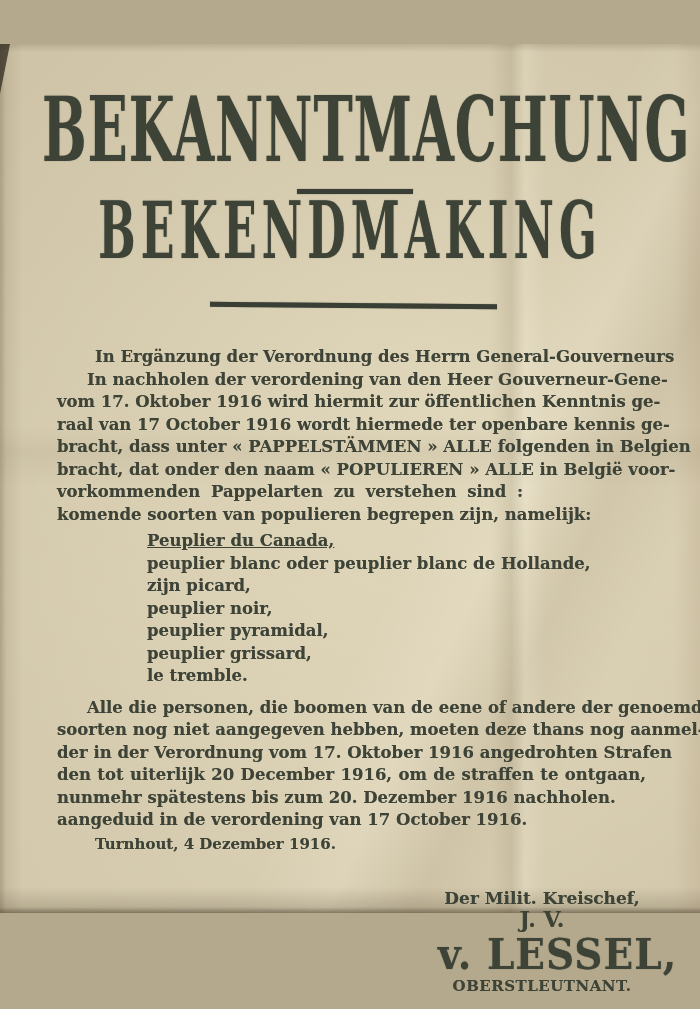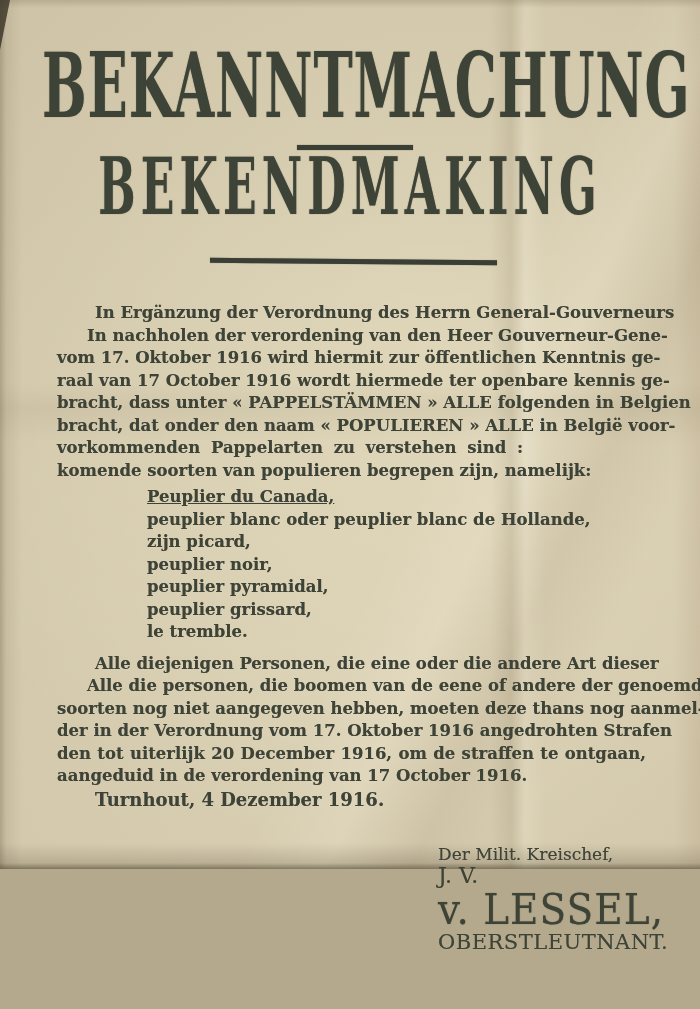--- a/index.html
+++ b/index.html
@@ -16,20 +16,21 @@
       linear-gradient(270deg, rgba(140,110,80,.14) 0px, rgba(0,0,0,0) 26px),
       linear-gradient(0deg, rgba(58,48,30,.55) 0px, rgba(58,48,30,.18) 6px, rgba(0,0,0,0) 26px),
       linear-gradient(180deg, rgba(90,78,52,.20) 0px, rgba(0,0,0,0) 8px),
       linear-gradient(90deg, rgba(0,0,0,0) 70%, rgba(110,95,65,.13) 73%, rgba(255,255,238,.16) 75%, rgba(0,0,0,0) 78%),
       linear-gradient(115deg, rgba(0,0,0,0) 58%, rgba(255,252,235,.14) 66%, rgba(120,100,70,.10) 74%, rgba(0,0,0,0) 82%),
       linear-gradient(180deg, rgba(0,0,0,0) 44%, rgba(120,105,75,.09) 47%, rgba(0,0,0,0) 51%),
       radial-gradient(ellipse 120% 90% at 62% 42%, rgba(255,248,222,.30), rgba(0,0,0,0) 65%),
       radial-gradient(ellipse 140% 100% at 50% 85%, rgba(246,238,212,.25), rgba(0,0,0,0) 70%),
       var(--paper,#cfc4a7);
     color:var(--ink,#3e4337);
+    margin-top:44px;
   }
   .corner-wedge{
     position:absolute;left:0;top:0;width:12px;height:50px;
     background:rgba(52,46,33,.78);
     clip-path:polygon(0 0,10px 0,0 50px);
   }
   
   .title{
     position:absolute;left:0;width:700px;text-align:center;
     font-weight:bold;line-height:1;white-space:nowrap;
@@ -52,34 +53,34 @@
     font-size:16.5px;font-weight:bold;
     text-shadow:0 0 .6px rgba(62,67,55,.5);
   }
   .ln{height:22.5px;line-height:22.5px;white-space:nowrap;}
   .fill{text-align:justify;text-align-last:justify;}
   .ind-a{padding-left:38px;}
   .ind-b{padding-left:30px;}
   .sp{word-spacing:5px;}
   .species{margin-top:4px;padding-left:90px;}
   .closing{margin-top:9px;}
-  .dateline{margin-top:1px;padding-left:38px;font-size:18px;height:24px;line-height:24px;white-space:nowrap;}
+  .dateline{margin-top:1px;padding-left:38px;font-size:15px;height:24px;line-height:24px;white-space:nowrap;}
   
   .signature{
-    position:absolute;left:438px;top:843px;width:208px;
-    font-weight:normal;text-shadow:0 0 .6px rgba(62,67,55,.5);
+    position:absolute;left:438px;top:843px;width:208px;text-align:center;
+    font-weight:bold;text-shadow:0 0 .6px rgba(62,67,55,.5);
   }
   .sig-role{font-size:17px;line-height:22px;white-space:nowrap;}
   .sig-initials{font-size:22px;line-height:21px;}
   .sig-name{
     font-size:39px;line-height:40px;letter-spacing:1px;white-space:nowrap;
     transform:scaleY(1.12);transform-origin:50% 50%;
     margin-top:3px;text-shadow:0 0 1px rgba(62,67,55,.6);
   }
-  .sig-rank{font-size:21px;line-height:22px;letter-spacing:.5px;margin-top:2px;white-space:nowrap;}
+  .sig-rank{font-size:15px;line-height:22px;letter-spacing:.5px;margin-top:2px;white-space:nowrap;}
 </style>
 </head>
 <body>
 
 <div class="poster">
   <div class="corner-wedge"></div>
 
   <div class="title title-de">BEKANNTMACHUNG</div>
   <div class="rule rule1"></div>
   <div class="title title-nl">BEKENDMAKING</div>
@@ -101,25 +102,25 @@
       <p class="ln" style="margin: 0px; text-decoration: underline;">Peuplier du Canada,</p>
       <p class="ln" style="margin: 0px;">peuplier blanc oder peuplier blanc de Hollande,</p>
       <p class="ln" style="margin: 0px;">zijn picard,</p>
       <p class="ln" style="margin: 0px;">peuplier noir,</p>
       <p class="ln" style="margin: 0px;">peuplier pyramidal,</p>
       <p class="ln" style="margin: 0px;">peuplier grissard,</p>
       <p class="ln" style="margin: 0px;">le tremble.</p>
     </div>
 
     <div class="closing">
-      <p class="ln fill ind-a" style="margin: 0px;">Alle diejenigen Personen, die eine oder die andere Art dieser</p>
       <p class="ln fill ind-b" style="margin: 0px;">Alle die personen, die boomen van de eene of andere der genoemde</p>
       <p class="ln fill" style="margin: 0px;">soorten nog niet aangegeven hebben, moeten deze thans nog aanmel-</p>
       <p class="ln fill" style="margin: 0px;">der in der Verordnung vom 17. Oktober 1916 angedrohten Strafen</p>
       <p class="ln fill" style="margin: 0px;">den tot uiterlijk 20 December 1916, om de straffen te ontgaan,</p>
+      <p class="ln" style="margin: 0px;">nunmehr spätestens bis zum 20. Dezember 1916 nachholen.</p>
       <p class="ln" style="margin: 0px;">aangeduid in de verordening van 17 October 1916.</p>
     </div>
 
     <p class="dateline" style="margin: 0px;">Turnhout, 4 Dezember 1916.</p>
   </div>
 
   <div class="signature">
     <div class="sig-role">Der Milit. Kreischef,</div>
     <div class="sig-initials">J. V.</div>
     <div class="sig-name">v. LESSEL,</div>

